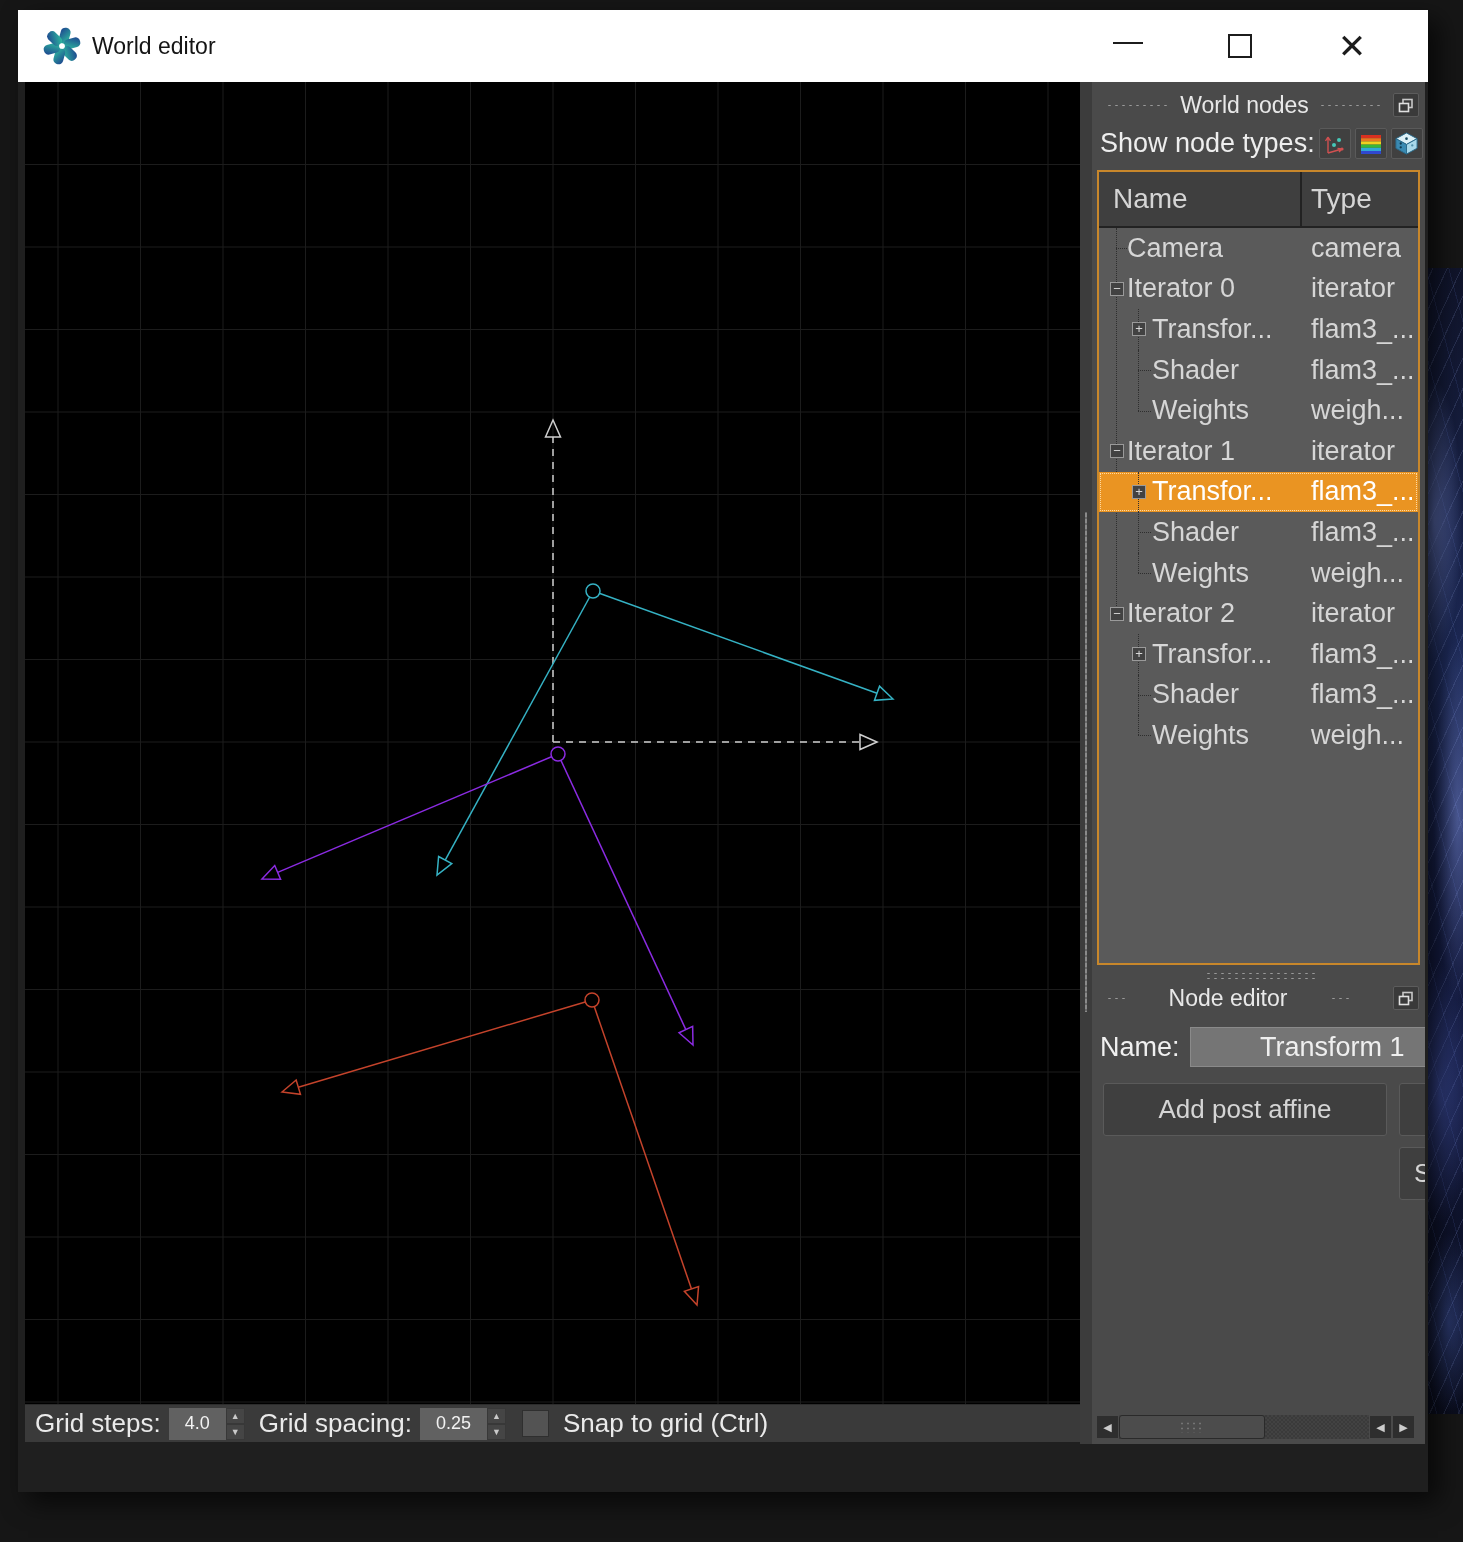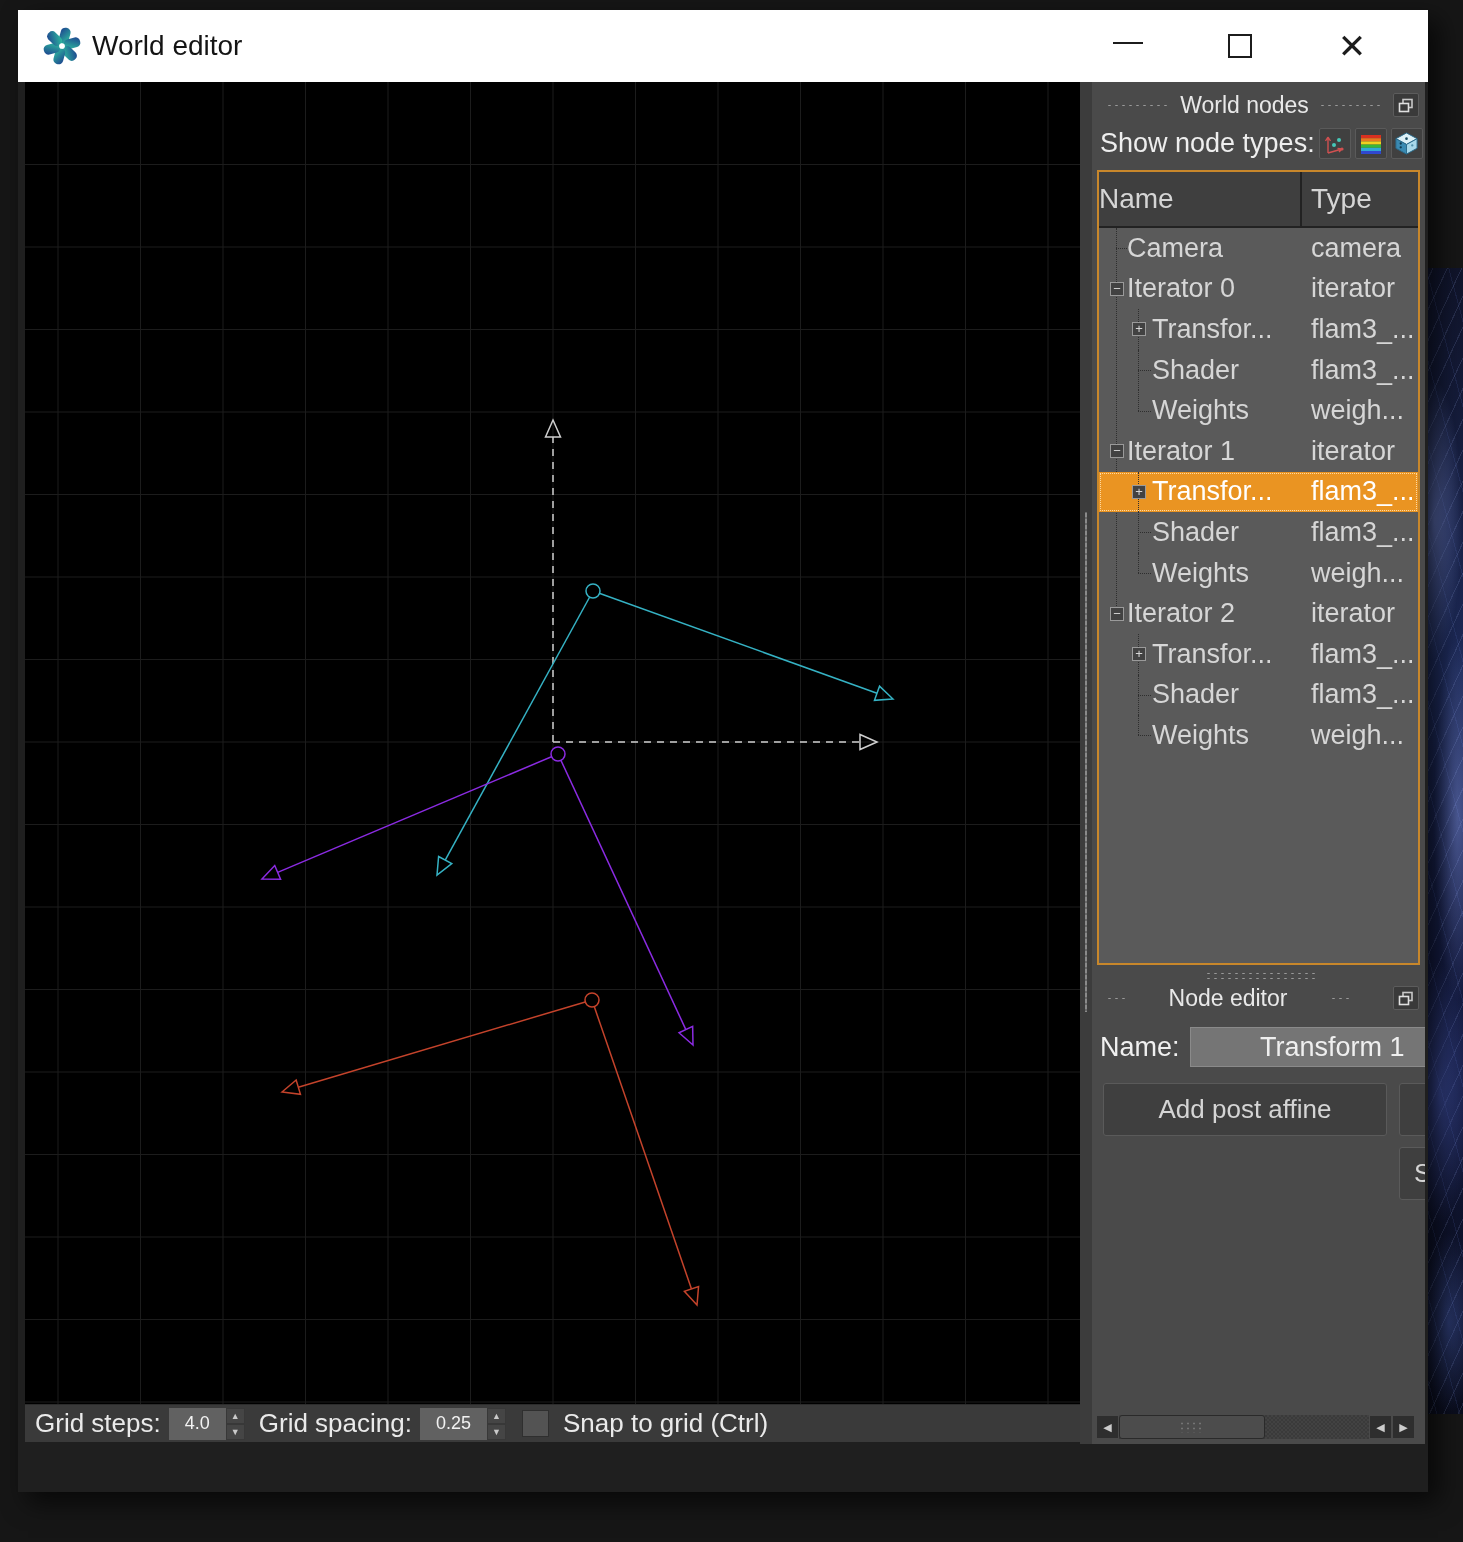--- a/index.html
+++ b/index.html
@@ -12,21 +12,21 @@
       radial-gradient(ellipse 50px 180px at 35% 72%, rgba(80,100,200,.50), transparent 72%),
       radial-gradient(ellipse 40px 120px at 60% 92%, rgba(90,120,220,.35), transparent 75%),
       repeating-linear-gradient(115deg, transparent 0 5px, rgba(170,190,255,.14) 5px 6px, transparent 6px 13px),
       repeating-linear-gradient(75deg, transparent 0 9px, rgba(120,150,255,.10) 9px 10px, transparent 10px 22px),
       linear-gradient(200deg,#10142a 0%,#1d2a58 35%,#141b40 60%,#0a0d1d 100%);}
   .window{position:absolute;left:18px;top:10px;width:1410px;height:1482px;background:#1f1f1f;
     box-shadow:10px 10px 24px rgba(0,0,0,.65);}
   
   .titlebar{height:72px;background:#ffffff;display:flex;align-items:center;position:relative;}
   .appicon{margin-left:22px;width:44px;height:44px;}
-  .wtitle{margin-left:8px;font-size:28px;color:#141414;}
+  .wtitle{margin-left:8px;font-size:23px;color:#141414;}
   .wctrls{position:absolute;right:20px;top:0;height:72px;display:flex;align-items:center;}
   .wbtn{width:112px;height:72px;display:flex;align-items:center;justify-content:center;color:#1c1c1c;cursor:default;}
   .wbtn.min{font-size:30px;padding-bottom:10px;}
   .wbtn.max span{display:block;width:24px;height:24px;border:2.5px solid #1c1c1c;}
   .wbtn.close{font-size:34px;font-weight:300;}
   
   .menubar{height:48px;background:#3a3a3a;display:flex;align-items:center;border-bottom:1px solid #2a2a2a;}
   .mhandle{width:8px;height:36px;margin-left:7px;
     background-image:radial-gradient(#7c7c7c 1px, transparent 1.4px);background-size:5px 6px;}
   .mitem{color:#efefef;font-size:25px;padding:0 17px;cursor:default;}
@@ -53,21 +53,21 @@
   .pdots{flex:1;height:10px;background-image:radial-gradient(#9a9a9a .9px, transparent 1.3px);background-size:7px 5px;background-repeat:repeat-x;background-position:0 center;margin:0 10px;}
   .ptext{color:#e8e8e8;font-size:23px;}
   .undock{width:26px;height:24px;background:#3a3a3a;border:1px solid #5c5c5c;border-radius:2px;margin-right:6px;display:flex;align-items:center;justify-content:center;cursor:default;}
   .showtypes{display:flex;align-items:center;margin-top:6px;}
   .showtypes .lbl{color:#eeeeee;font-size:27px;margin-left:4px;}
   .iconbtn{width:32px;height:31px;background:#404040;border:1px solid #5a5a5a;border-radius:2px;margin-left:4px;display:flex;align-items:center;justify-content:center;cursor:default;}
   
   .ttable{margin:11px 5px 0 1px;height:795px;border:2px solid #c8872b;background:#5a5a5a;display:flex;flex-direction:column;}
   .thead{display:flex;height:56px;background:#3f3f3f;border-bottom:2px solid #222;}
   .th{color:#d5d5d5;font-size:28px;display:flex;align-items:center;}
-  .th.name{width:203px;border-right:2px solid #222;}
+  .th.name{width:203px;border-right:2px solid #222;padding-left:14px;}
   .th.type{flex:1;padding-left:9px;}
   .tbody{position:relative;flex:1;overflow:hidden;}
   .mainguide{position:absolute;left:17px;top:0;height:386px;border-left:1px dotted #2e2e2e;}
   .trow{position:relative;display:flex;height:40.6px;align-items:center;color:#d6d6d6;font-size:27px;cursor:default;}
   .trow .cname{width:203px;position:relative;height:100%;display:flex;align-items:center;}
   .trow .ctype{flex:1;padding-left:9px;white-space:nowrap;overflow:hidden;}
   .trow.lvl0 .txt{margin-left:28px;}
   .trow.lvl1 .txt{margin-left:53px;}
   .trow.lvl1::after{content:'';position:absolute;left:39px;top:0;bottom:0;border-left:1px dotted #2e2e2e;}
   .trow.lvl1.lastc::after{bottom:50%;}

